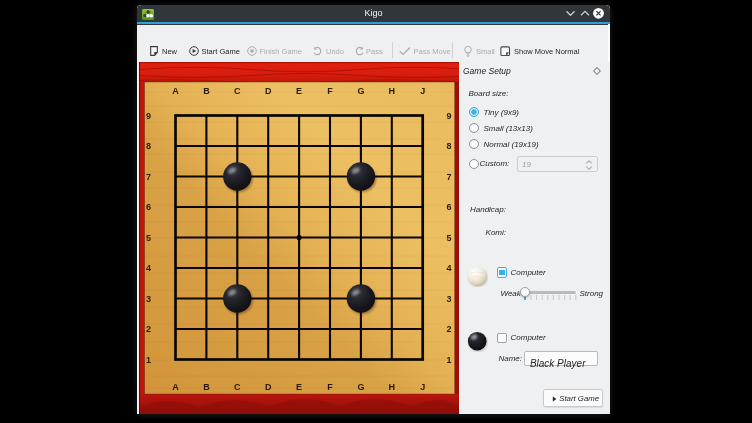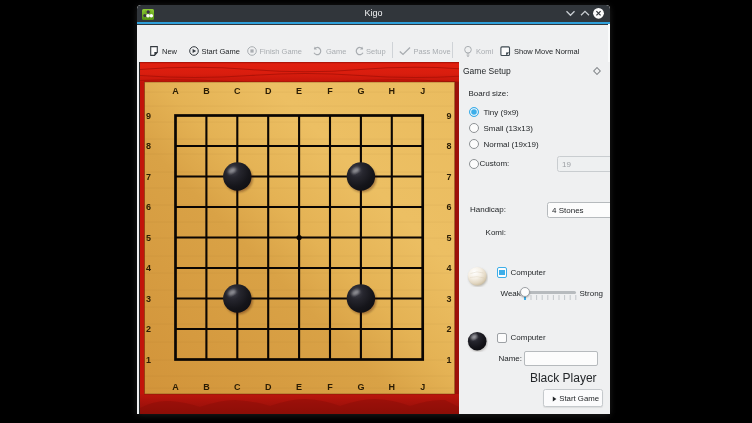--- a/index.html
+++ b/index.html
@@ -11,25 +11,25 @@
 #title { position:absolute; left:0; top:0; width:473px; height:16px; line-height:16px; text-align:center; color:#f4f5f6; font-size:9px; }
 #blueline { position:absolute; left:0; top:17px; width:473px; height:1.8px; background:#2f9fd9; }
 #menubar { position:absolute; left:0; top:19px; width:473px; height:15px; background:#eff0f1; }
 .mitem { position:absolute; top:0; height:15px; line-height:16px; font-size:7.5px; color:#232629; }
 #toolbar { position:absolute; left:0; top:35px; width:473px; height:21.5px; background:#eff0f1;text-decoration:underline; }
 .titem { position:absolute; font-size:7.5px; color:#232629; top:6.5px; line-height:10px; }
 .titem.dis { color:#a9adb1; }
 .tsep { position:absolute; width:1px; background:#cfd3d7; top:2px; height:16px; }
 #boardframe { position:absolute; left:1.8px; top:56.5px; width:1.2px; height:352.5px; background:#26282a; }
 #board { position:absolute; left:3px; top:56.5px; width:319px; height:352.5px; }
-#panel { position:absolute; left:322.5px; top:56.5px; width:150px; height:352.5px; background:#eff0f1; }
+#panel { position:absolute; left:322.5px; top:56.5px; width:150px; height:352.5px; background:#eff0f1;font-style:italic; }
 .ptext { position:absolute; font-size:8px; color:#232629; white-space:nowrap; }
 .plabel { position:absolute; font-size:8px; color:#232629; white-space:nowrap; text-align:right; }
 .radio { position:absolute; width:10px; height:10px; border-radius:50%; background:#fcfcfc; border:1px solid #8e9295; }
-.spin { position:absolute; background:#fcfcfc; border:1px solid #b6babd; border-radius:2.5px;margin-left:40px; }
+.spin { position:absolute; background:#fcfcfc; border:1px solid #b6babd; border-radius:2.5px; }
 .spin .txt { position:absolute; left:4px; top:50%; transform:translateY(-50%); font-size:8px; color:#232629; }
 </style>
 </head>
 <body>
 <div id="win">
   <div id="titlebar">
     <svg class="abs" style="left:5px;top:3.5px" width="12" height="11" viewBox="0 0 12 11">
       <defs>
           <linearGradient id="gicon" x1="0" y1="0" x2="0" y2="1">
         <stop offset="0" stop-color="#8fcc35"></stop>
@@ -65,37 +65,37 @@
     <span class="titem" style="left:64.5px">Start Game</span>
     <svg class="abs" style="left:109.5px;top:6px" width="10" height="10" viewBox="0 0 10 10">
       <circle cx="5" cy="5" r="4.3" fill="none" stroke="#a9adb1" stroke-width="1"></circle>
       <rect x="3.4" y="3.4" width="3.2" height="3.2" fill="#a9adb1"></rect>
     </svg>
     <span class="titem dis" style="left:122.5px">Finish Game</span>
     <svg class="abs" style="left:175px;top:6px" width="11" height="10" viewBox="0 0 11 10">
       <path d="M2.2 3 A 3.6 3.6 0 1 1 2.0 6.8" fill="none" stroke="#a9adb1" stroke-width="1.2"></path>
       <path d="M2.6 0.6 L2.2 3.4 L5 3.4 Z" fill="#a9adb1"></path>
     </svg>
-    <span class="titem dis" style="left:189px">Game</span>
+    <span class="titem dis" style="left:189px">Undo</span>
     <svg class="abs" style="left:217px;top:6px" width="11" height="10" viewBox="0 0 11 10">
       <path d="M8.8 3 A 3.6 3.6 0 1 0 9.0 6.8" fill="none" stroke="#a9adb1" stroke-width="1.2"></path>
       <path d="M8.4 0.6 L8.8 3.4 L6 3.4 Z" fill="#a9adb1"></path>
     </svg>
-    <span class="titem dis" style="left:229px">Setup</span>
+    <span class="titem dis" style="left:229px">Pass</span>
     <div class="tsep" style="left:254.5px"></div>
     <svg class="abs" style="left:261px;top:6px" width="13" height="10" viewBox="0 0 13 10">
       <path d="M1.8 5.4 L5 8.4 L12 1.4" fill="none" stroke="#a9adb1" stroke-width="1.4"></path>
     </svg>
     <span class="titem dis" style="left:276.5px">Pass Move</span>
     <div class="tsep" style="left:315px"></div>
     <svg class="abs" style="left:325.5px;top:5.5px" width="10" height="11" viewBox="0 0 10 11">
       <circle cx="5" cy="3.7" r="3.3" fill="none" stroke="#a9adb1" stroke-width="1"></circle>
       <path d="M3.6 7.8 H6.4 M3.7 9.2 H6.3 M4.3 10.5 H5.7" stroke="#a9adb1" stroke-width="0.9"></path>
     </svg>
-    <span class="titem dis" style="left:339px">Komi</span>
+    <span class="titem dis" style="left:339px">Small</span>
     <svg class="abs" style="left:362.5px;top:5.5px" width="11" height="11" viewBox="0 0 11 11">
       <rect x="0.9" y="0.9" width="8.6" height="8.6" rx="1" fill="#fcfcfc" stroke="#3e4951" stroke-width="1.1"></rect>
       <path d="M9.3 6.2 L6 6.4 L6.3 9.7 Z" fill="#3e4951"></path>
     </svg>
     <span class="titem" style="left:377px">Show Move Normal</span>
   </div>
   <div id="boardframe"></div>
     <div id="rightstrip" style="position:absolute;right:0;top:19px;width:2px;height:390px;background:#fafbfb"></div>
     <div id="board">
   <svg width="319" height="353" viewBox="0 0 319 353">
@@ -232,26 +232,20 @@
     <div class="radio" style="left:9.5px;top:97px"></div>
     <div class="ptext" style="left:20px;top:97.8px">Custom:</div>
     <div class="spin" style="left:57.5px;top:94.5px;width:81px;height:15.5px;background:#eef0f1;border-color:#c9cdd0">
       <span class="txt" style="color:#9ca0a4">19</span>
       <svg class="abs" style="right:4.5px;top:2.8px" width="8" height="10" viewBox="0 0 8 10">
         <path d="M1.2 3.4 L4 0.8 L6.8 3.4 M1.2 6.6 L4 9.2 L6.8 6.6" fill="none" stroke="#abafb3" stroke-width="1.1"></path>
       </svg>
     </div>
 
     <div class="plabel" style="left:0;top:143.5px;width:46.5px">Handicap:</div>
-    <div class="spin" style="left:47.5px;top:140px;width:91px;height:16px">
-      <span class="txt">4 Stones</span>
-      <svg class="abs" style="right:4.5px;top:3px" width="8" height="10" viewBox="0 0 8 10">
-        <path d="M1.2 3.4 L4 0.8 L6.8 3.4 M1.2 6.6 L4 9.2 L6.8 6.6" fill="none" stroke="#3f444a" stroke-width="1.1"></path>
-      </svg>
-    </div>
     <div class="plabel" style="left:0;top:166px;width:46.5px">Komi:</div>
 
     <svg class="abs" style="left:7.5px;top:204.5px" width="21" height="21" viewBox="0 0 21 21">
       <defs>
         <radialGradient id="wst" cx="0.36" cy="0.28" r="0.8">
           <stop offset="0" stop-color="#ffffff"></stop>
           <stop offset="0.45" stop-color="#f5efe4"></stop>
           <stop offset="0.75" stop-color="#e2d7c2"></stop>
           <stop offset="1" stop-color="#c4b697"></stop>
         </radialGradient>
@@ -285,21 +279,21 @@
       </defs>
       <ellipse cx="11" cy="11.6" rx="9.3" ry="9" fill="rgba(100,95,90,0.4)" filter="url(#blur2)"></ellipse>
       <circle cx="10.2" cy="10.2" r="9.3" fill="url(#bst2)"></circle>
       <ellipse cx="6.9" cy="6.1" rx="3.4" ry="2.3" fill="rgba(255,255,255,0.4)" filter="url(#blur1)" transform="rotate(-30 6.8 6)"></ellipse>
     </svg>
     <div class="abs" style="left:37.2px;top:271px;width:10.5px;height:10.5px;border:1.1px solid #9da1a5;border-radius:2px;background:#fcfcfc"></div>
     <div class="ptext" style="left:51px;top:271.5px">Computer</div>
 
     <div class="plabel" style="left:0;top:292.5px;width:62.5px">Name:</div>
     <div class="abs" style="left:64.4px;top:289.5px;width:74.5px;height:15px;background:#fcfcfc;border:1px solid #b6babd;border-radius:2px">
-      <span class="abs" style="left:5px;top:19px;font-size:12px;color:#232629">Black Player</span>
+      <span class="abs" style="left:5px;top:6px;font-size:10px;color:#232629">Black Player</span>
     </div>
 
     <div class="abs" style="left:83.2px;top:327.8px;width:60.5px;height:17.5px;background:#fbfbfc;border:1px solid #c5c9cc;border-radius:2.5px;box-shadow:0 1px 1px rgba(0,0,0,0.08)">
       <svg class="abs" style="left:8px;top:5.8px" width="5" height="6" viewBox="0 0 5 6">
         <path d="M0.8 0.4 L4.4 3 L0.8 5.6 Z" fill="#232629"></path>
       </svg>
       <span class="abs" style="left:15.5px;top:4.2px;font-size:7.8px;color:#232629">Start Game</span>
     </div>
   </div>
 </div>

